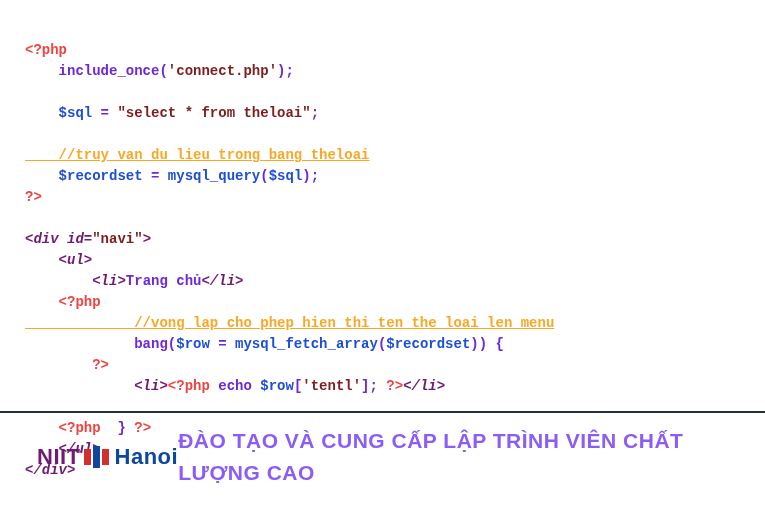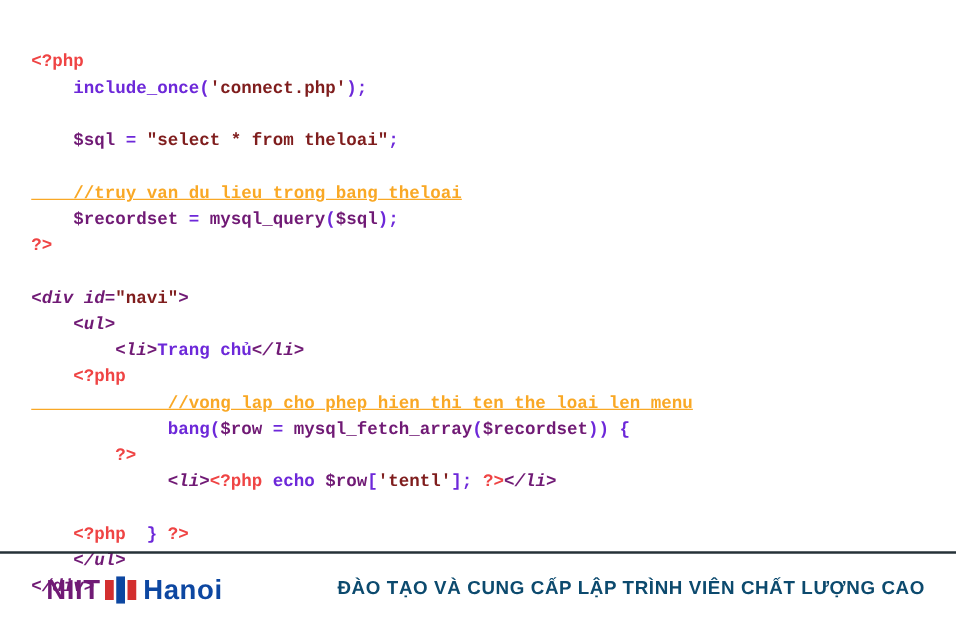--- a/index.html
+++ b/index.html
@@ -13,21 +13,21 @@
     position: relative;
     overflow: hidden;
   }
   .code-area {
     padding: 40px 20px 20px 25px;
     white-space: pre;
     font-weight: bold;
     color: #000;
   }
   .k-red { color: #ef4444; }
-  .k-blue { color: #701a75; }
+  .k-blue { color: #1d4ed8; }
   .k-green { color: #7f1d1d; }
   .k-orange { color: #f9a825; text-decoration: underline; }
   .k-dblue { color: #701a75; font-style: italic; }
   .k-black { color: #6d28d9; }
 
   .footer {
     position: absolute;
     bottom: 22px;
     left: 0;
     right: 0;
@@ -57,23 +57,23 @@
     position: relative;
   }
   .logo-mark svg { width: 100%; height: 100%; }
   .logo-hanoi {
     color: #0d47a1;
     font-weight: 900;
     font-size: 22px;
     letter-spacing: 0.5px;
   }
   .tagline {
-    color: #0c4a6e;
+    color: #8b5cf6;
     font-weight: 900;
-    font-size: 15px;
+    font-size: 21px;
     letter-spacing: 0.5px;
   }
 </style>
 </head>
 <body>
 
 <div class="code-area"><span class="k-red">&lt;?php</span>
 <span class="k-black">    include_once(</span><span class="k-green">'connect.php'</span><span class="k-black">);</span>
 
 <span class="k-blue">    $sql</span><span class="k-black"> = </span><span class="k-green">"select * from theloai"</span><span class="k-black">;</span>

